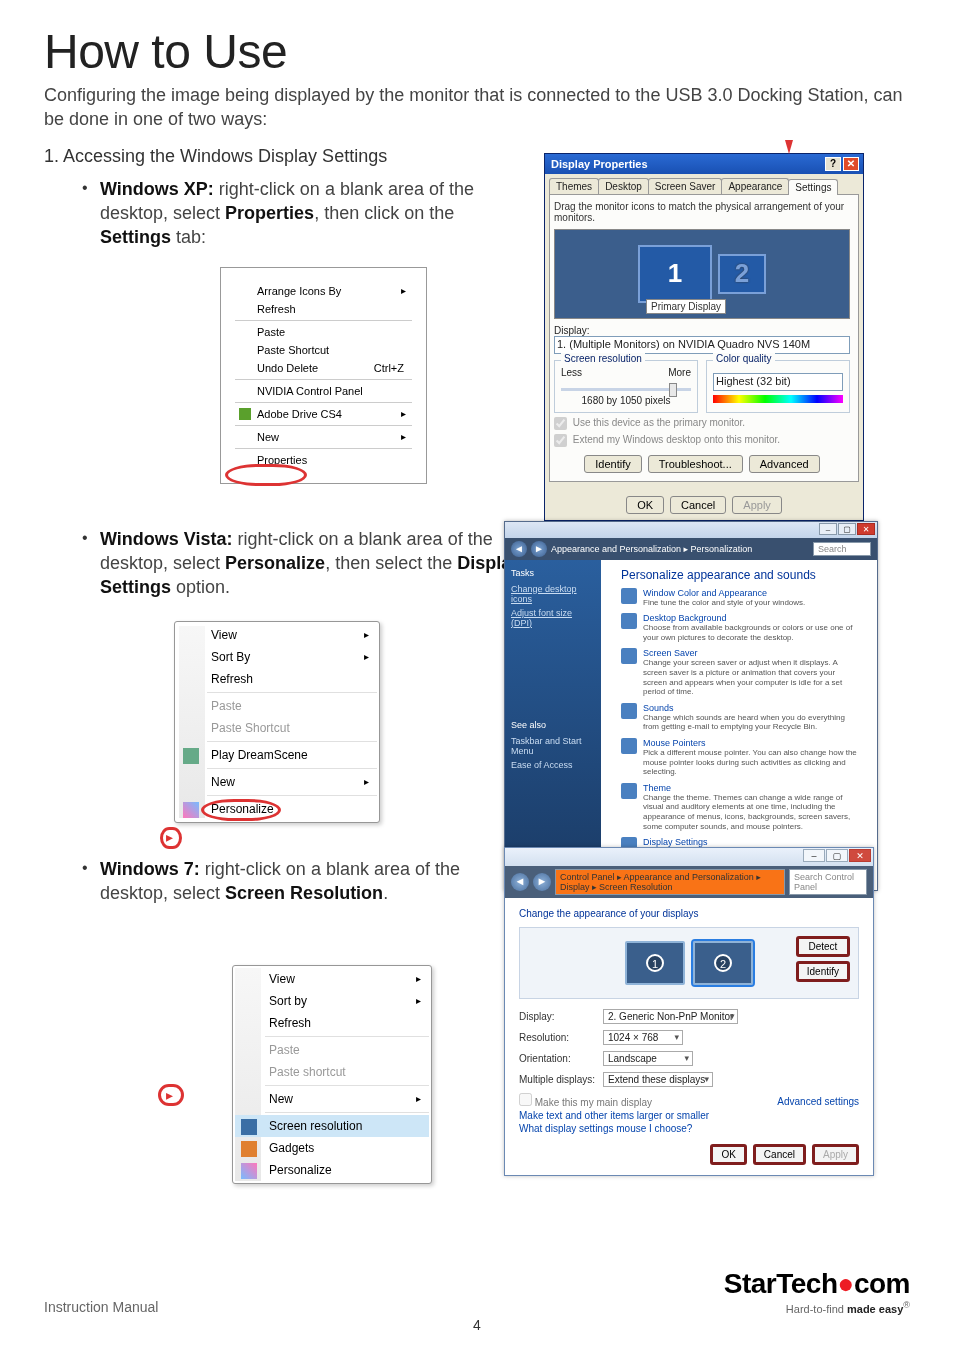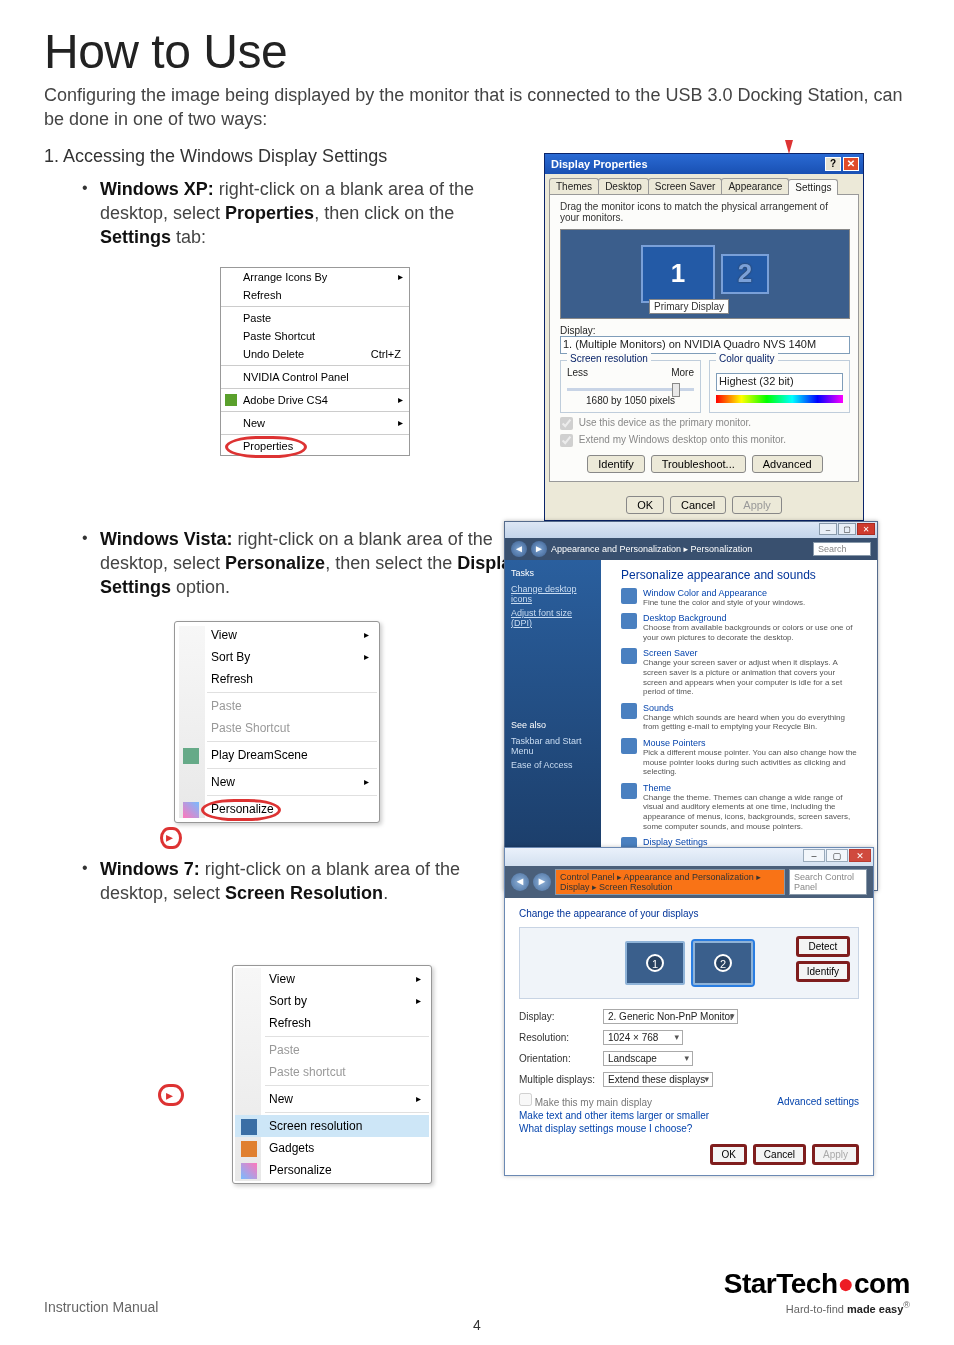--- a/index.html
+++ b/index.html
@@ -47,26 +47,26 @@
     line-height: 1.35;
     color: #444;
     max-width: 430px;
   }
   .section-text b { color: #111; }
   .floating-img {
     position: absolute;
   }
   
   .xp-menu {
-    width: 190px;
+    width: 207px;
     background: #fff;
     border: 1px solid #999;
     font-family: Tahoma, sans-serif;
     font-size: 11px;
-    padding: 0;
+    padding: 14px;
   }
   .xp-menu .row {
     padding: 3px 8px 3px 22px;
     position: relative;
     color: #000;
   }
   .xp-menu .sep { border-top: 1px solid #ccc; margin: 2px 0; }
   .xp-menu .arrow::after {
     content: "▸";
     position: absolute; right: 6px; top: 3px; font-size: 10px;
@@ -108,21 +108,21 @@
   .xp-dp-title .x { right: 4px; background: #e04b2a; color: #fff; }
   .xp-tabs { display: flex; background: #ece9d8; padding: 4px 4px 0 4px; gap: 0; }
   .xp-tab {
     border: 1px solid #999; border-bottom: none;
     background: #ece9d8; padding: 2px 6px; font-size: 10px;
     border-radius: 3px 3px 0 0; margin-right: -1px;
   }
   .xp-tab.active { background: #fcfcfa; position: relative; top: 1px; }
   .xp-dp-body {
     background: #fcfcfa; border: 1px solid #999;
-    margin: 0 4px 4px 4px; padding: 6px 8px 8px 10px;
+    margin: 0 4px 4px 4px; padding: 6px 8px 8px 4px;
   }
   .mon-area {
     background: #3b5e8c; height: 90px; border: 1px solid #888;
     margin: 6px 0; position: relative; display: flex;
     align-items: center; justify-content: center; gap: 6px;
   }
   .mon {
     background: #235aa6; border: 2px solid #7aa0d8;
     color: #fff; font-size: 26px; font-weight: bold;
     display: flex; align-items: center; justify-content: center;

